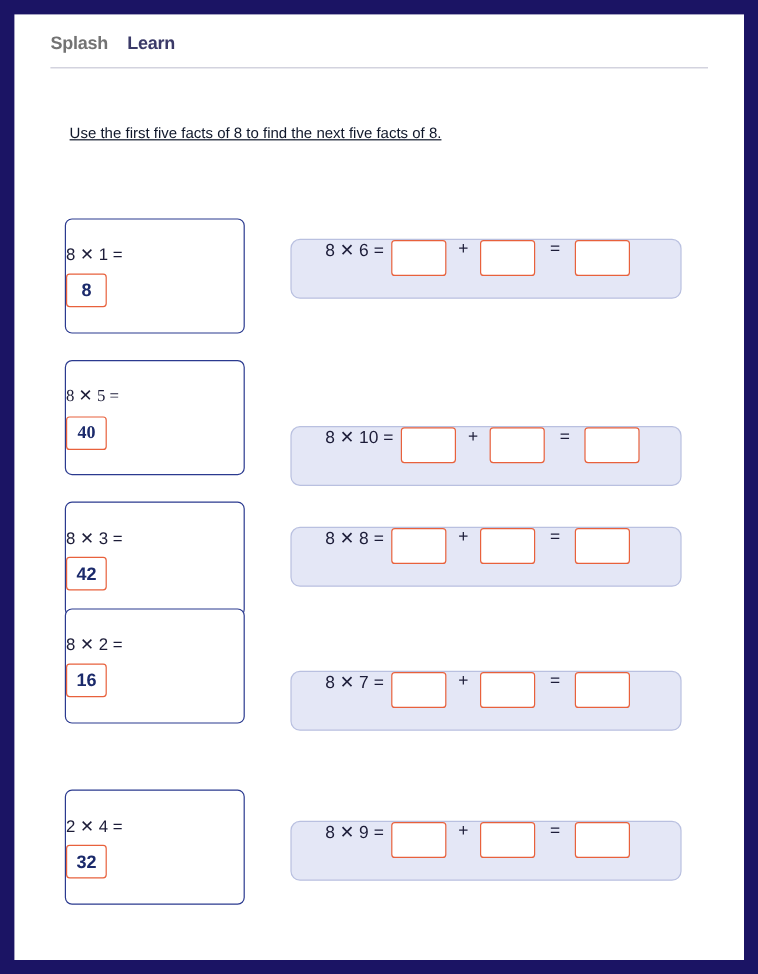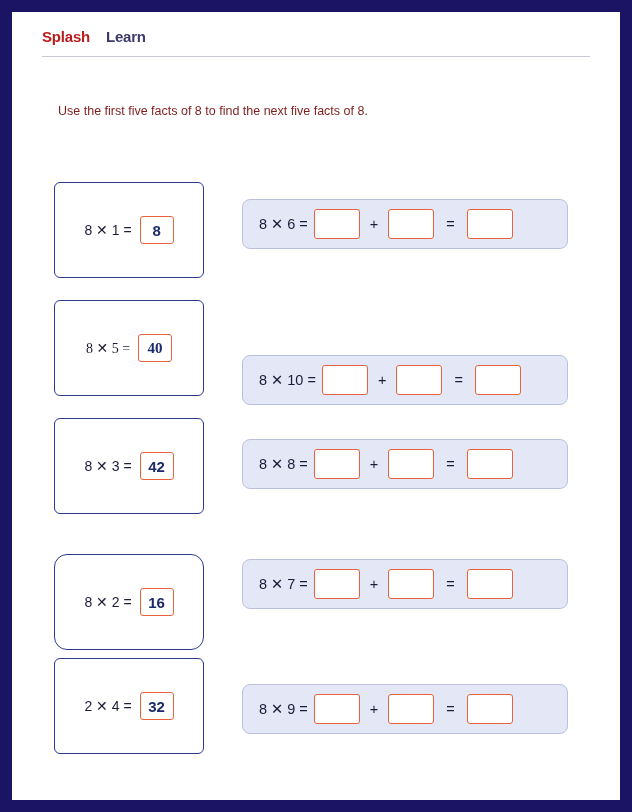--- a/index.html
+++ b/index.html
@@ -24,21 +24,21 @@
   }
   .brand {
     position: absolute;
     left: 30px;
     top: 16px;
     font-size: 15px;
     font-weight: bold;
     color: #1b1464;
     letter-spacing: -0.2px;
   }
-  .brand .splash { color: #b91c1c; }
+  .brand .splash { color: #737373; }
   .brand .learn { color: #3b3a68; font-weight: bold; margin-left: 16px; }
   .divider {
     position: absolute;
     left: 30px;
     top: 44px;
     width: 548px;
     height: 1px;
     background: #c9c9d6;
   }
   .title {
@@ -47,21 +47,22 @@
     top: 66px;
     font-size: 16.5px;
     font-weight: bold;
     color: #1b2a6b;
   }
   .subtitle {
     position: absolute;
     left: 46px;
     top: 92px;
     font-size: 12.5px;
-    color: #7f1d1d;
+    color: #0f172a;
+    text-decoration: underline;
   }
   .hint {
     position: absolute;
     left: 46px;
     top: 118px;
     font-size: 12.5px;
     color: #8a2be2;
   }
   .hint .hint-word {
     font-style: italic;
@@ -78,23 +79,24 @@
     background: #ffffff;
     box-sizing: border-box;
   }
   .left-row {
     position: absolute;
     left: 0;
     top: 0;
     width: 100%;
     height: 100%;
     display: flex;
-    align-items: center;
+    align-items: flex-start;
     justify-content: center;
     gap: 8px;
+    flex-direction: column;
   }
   .fact-text {
     font-size: 14px;
     color: #1c1c38;
   }
   .answer-box {
     min-width: 34px;
     height: 28px;
     padding: 0 5px;
     border: 1.6px solid #e8613c;
@@ -119,22 +121,21 @@
     border-radius: 8px;
     box-sizing: border-box;
   }
   .right-row {
     position: absolute;
     left: 0;
     top: 0;
     width: 100%;
     height: 100%;
     display: flex;
-    align-items: center;
-    padding-left: 16px;
+    padding-left: 28px;
     box-sizing: border-box;
   }
   .right-label {
     font-size: 14.5px;
     color: #1c1c38;
     white-space: nowrap;
     margin-right: 6px;
   }
   .blank-box {
     width: 46px;
@@ -178,21 +179,21 @@
     </div>
   </div>
 
   <div class="left-card" style="top:406px;">
     <div class="left-row">
       <span class="fact-text">8 ✕ 3 =</span>
       <span class="answer-box">42</span>
     </div>
   </div>
 
-  <div class="left-card" style="top:542px;border-radius:13px;">
+  <div class="left-card" style="top:495px;">
     <div class="left-row">
       <span class="fact-text">8 ✕ 2 =</span>
       <span class="answer-box">16</span>
     </div>
   </div>
 
   <div class="left-card" style="top:646px;">
     <div class="left-row">
       <span class="fact-text">2 ✕ 4 =</span>
       <span class="answer-box">32</span>

